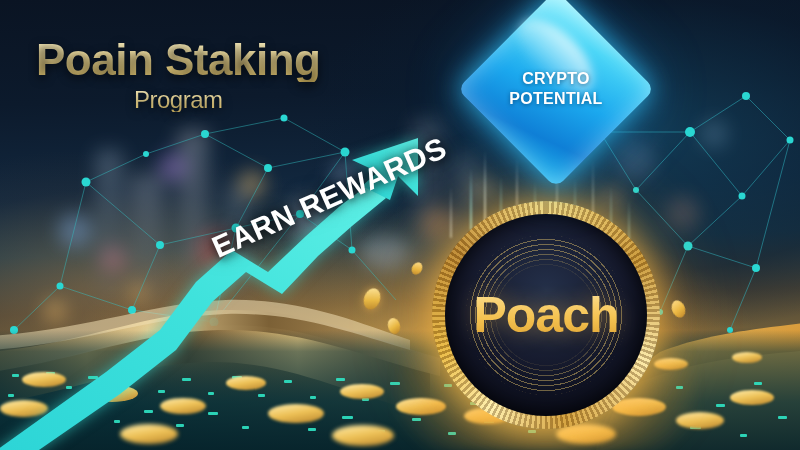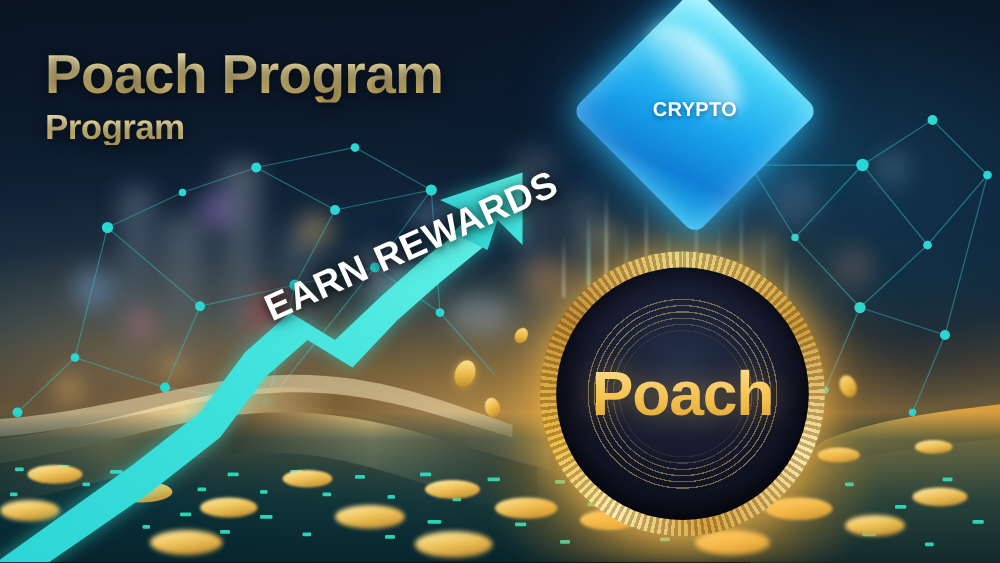--- a/index.html
+++ b/index.html
@@ -50,24 +50,24 @@
     line-height:1.0;
     text-shadow:0 3px 10px rgba(0,0,0,.65);
   }
   #headline .l1{
     display:block;font-size:44px;font-weight:700;letter-spacing:-0.5px;
     color:#f7e7a6;
     background:linear-gradient(180deg,#fdf3c6 0%,#f3dc92 55%,#e9c96b 100%);
     -webkit-background-clip:text;background-clip:text;-webkit-text-fill-color:transparent;
   }
   #headline .l2{
-    display:block;font-size:28px;font-weight:700;letter-spacing:-0.5px;margin-top:6px;
+    display:block;font-size:24px;font-weight:400;letter-spacing:-0.5px;margin-top:6px;
     color:#f7e7a6;
     background:linear-gradient(180deg,#fdf3c6 0%,#f3dc92 55%,#e9c96b 100%);
-    -webkit-background-clip:text;background-clip:text;-webkit-text-fill-color:transparent;
+    -webkit-background-clip:text;background-clip:text;text-align:center;-webkit-text-fill-color:transparent;
   }
 
   
   #earn{
     position:absolute;left:214px;top:232px;z-index:41;
     transform:rotate(-24deg);transform-origin:left center;
     font-size:30px;font-weight:700;color:#ffffff;letter-spacing:.5px;
     text-shadow:0 2px 8px rgba(0,0,0,.75), 0 0 18px rgba(0,0,0,.5);
     white-space:nowrap;
   }
@@ -393,23 +393,24 @@
                L 10 470 Z"></path>
       <path d="M418 138 L 352 160 L 378 172 L 362 186 L 390 200 L 398 176 L 418 196 Z"></path>
     </g>
   </svg>
 
   <div id="diamond">
     <div class="shape"></div>
     <div class="gloss"></div>
     <div class="txt">
       <span>CRYPTO</span>
+      <span>POTENTIAL</span>
     </div>
   </div>
 
   <div id="headline">
-    <span class="l1">Poach Program</span>
+    <span class="l1">Poain Staking</span>
     <span class="l2">Program</span>
   </div>
 
   <div id="earn">EARN REWARDS</div>
 
 </div>
 
 </body></html>

